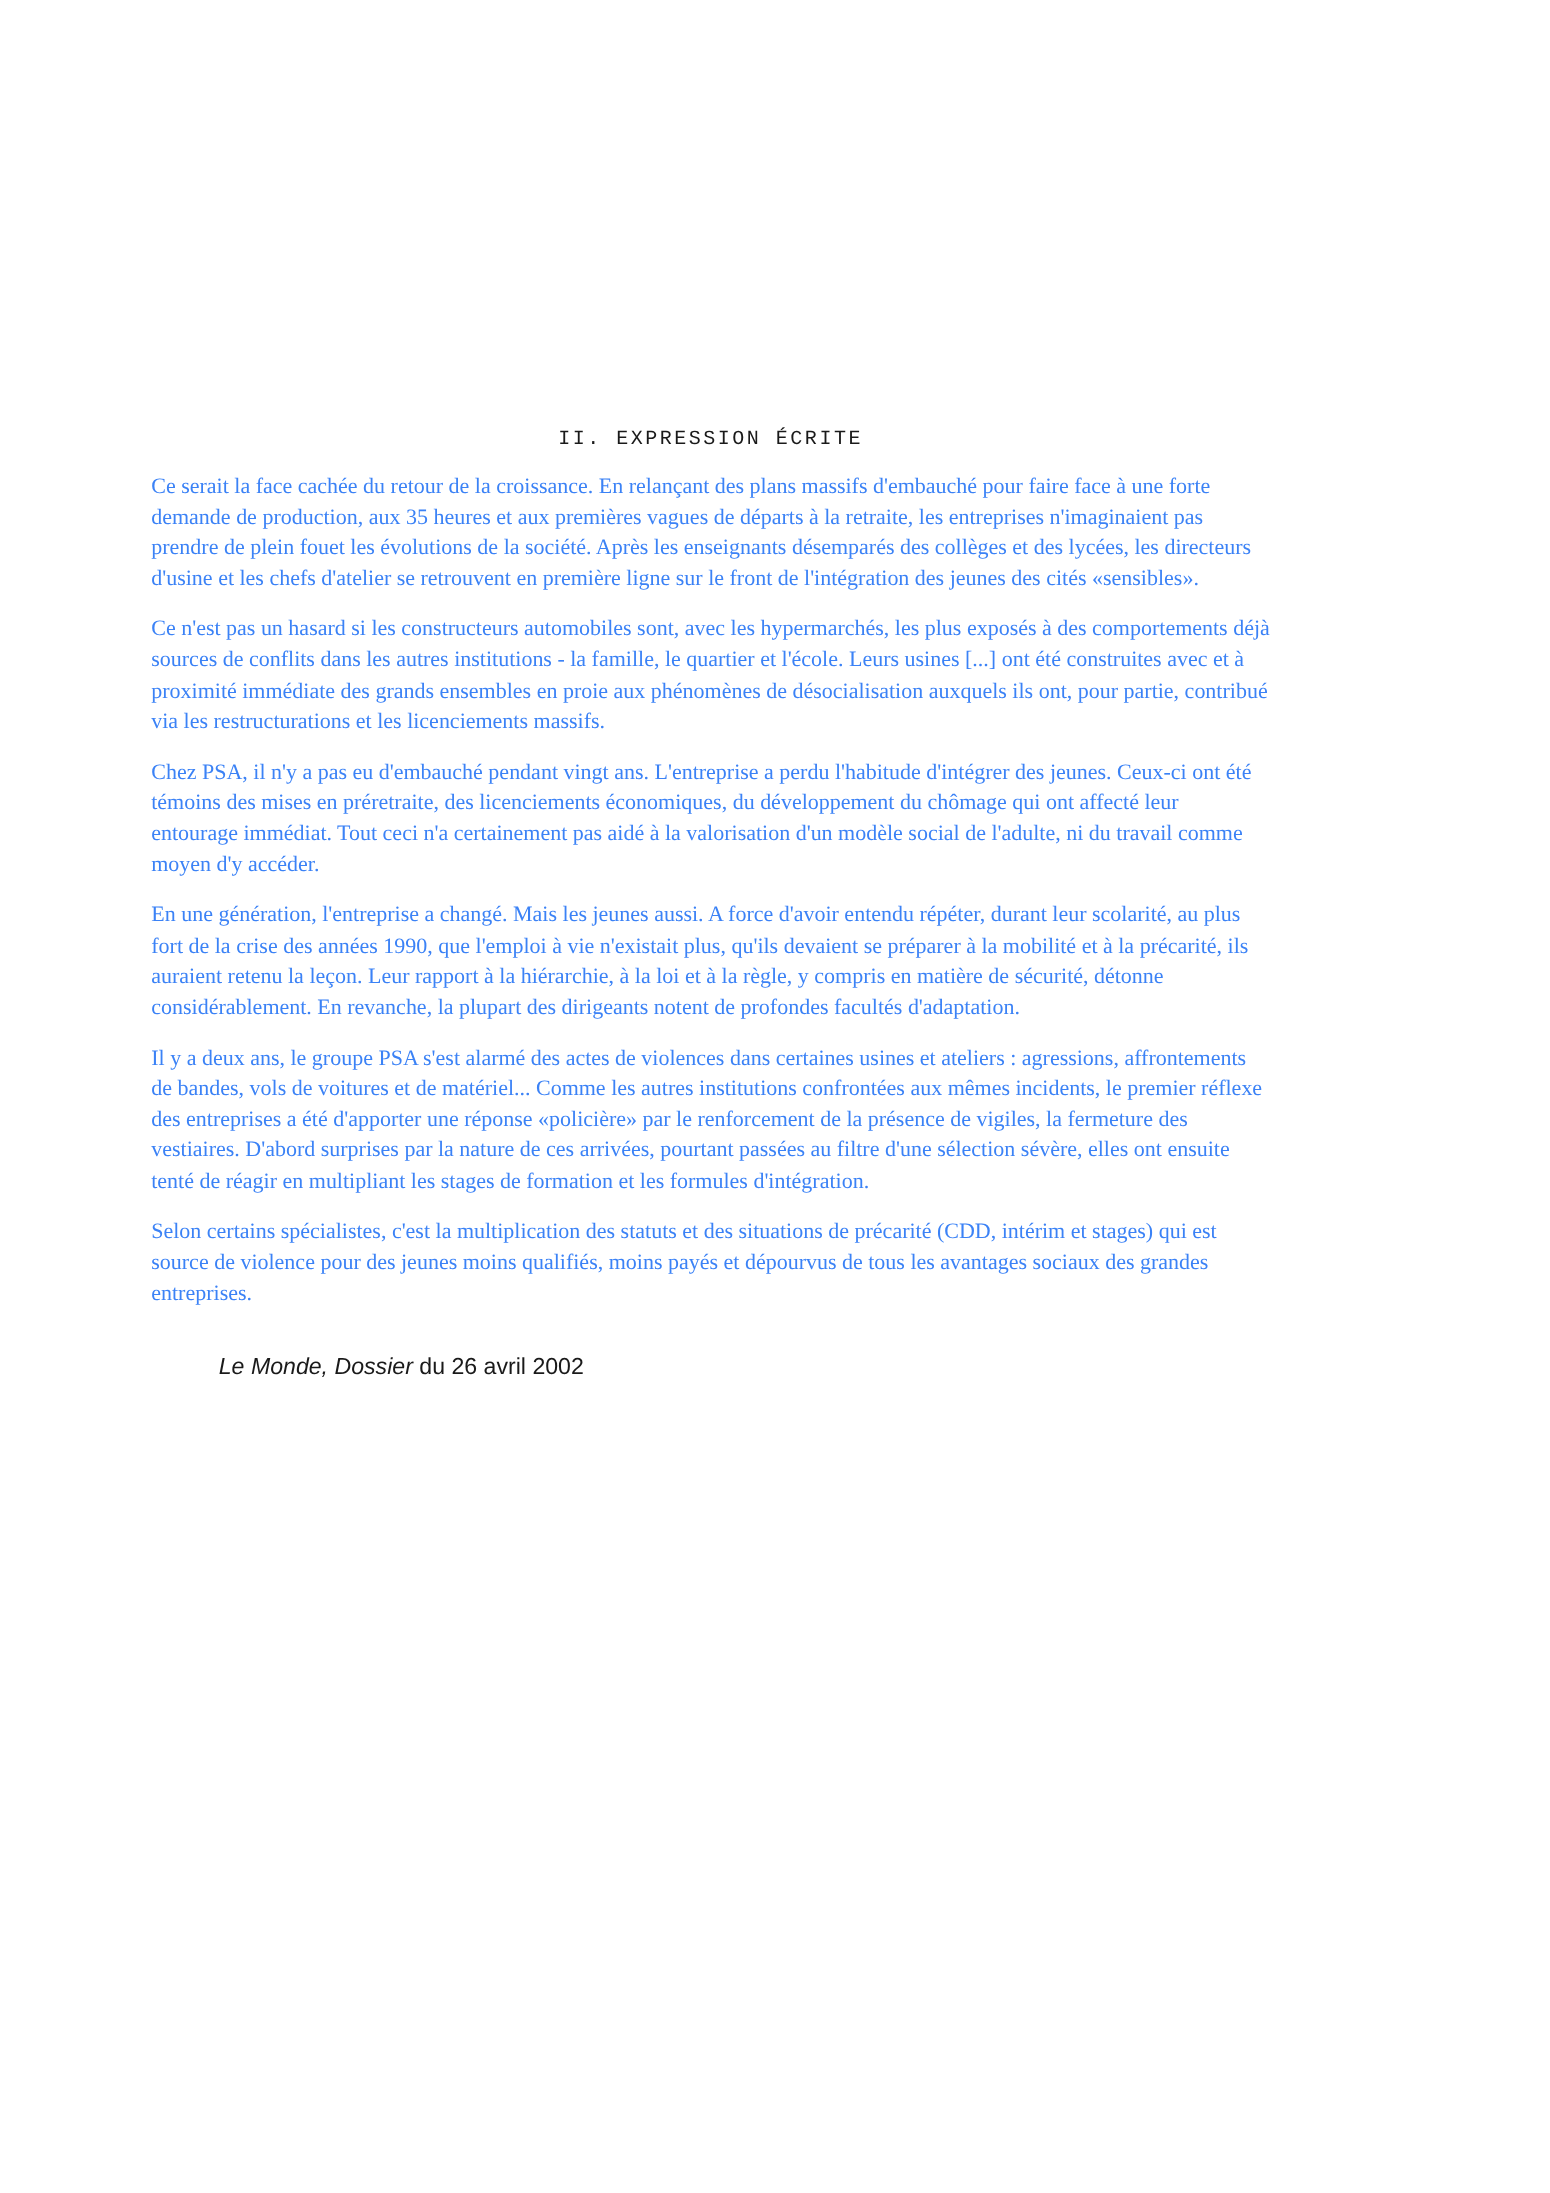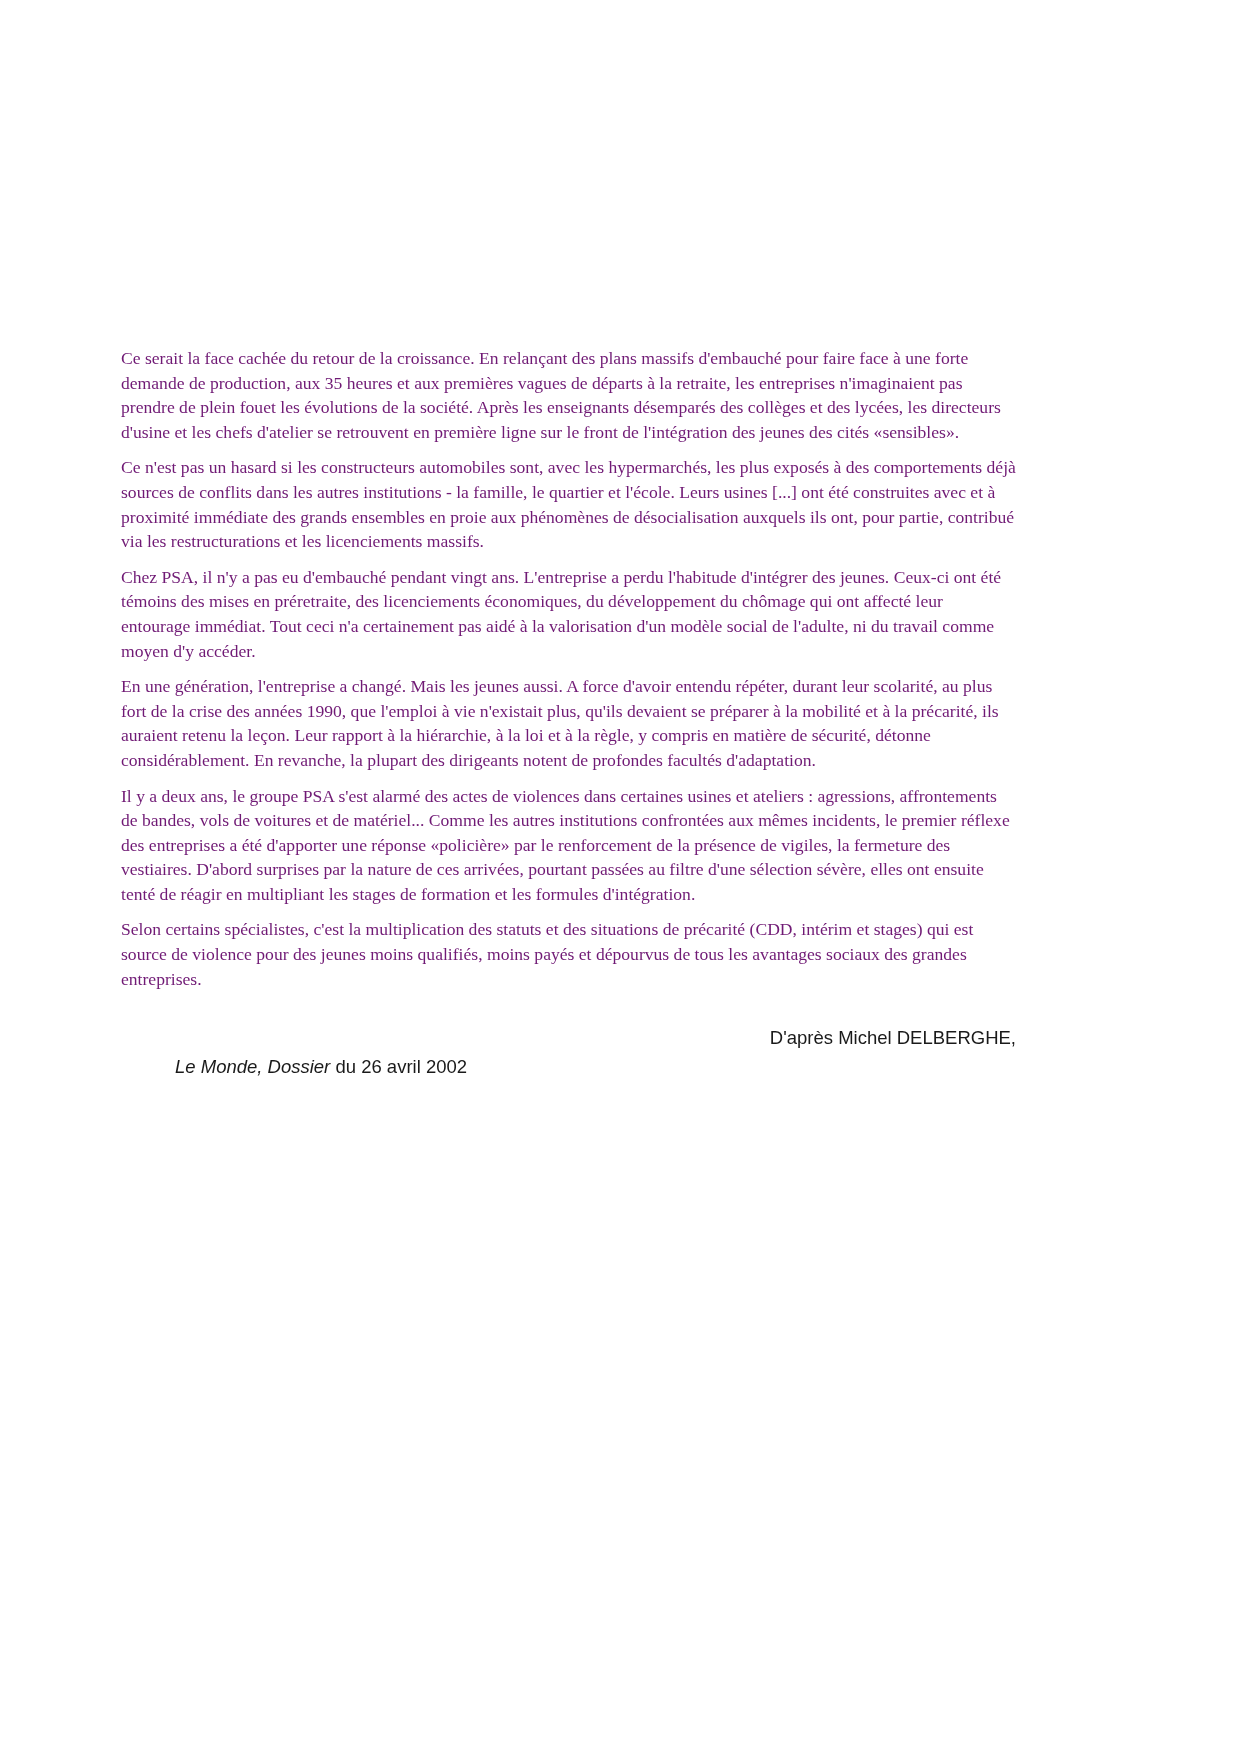--- a/index.html
+++ b/index.html
@@ -28,25 +28,25 @@
   .title {
     margin: 74px 0 10px 0;
     text-align: center;
     font-family: "Liberation Sans", sans-serif;
     font-weight: bold;
     font-size: 19px;
     letter-spacing: 0.2px;
     color: #0d0d0d;
   }
   .para {
-    margin: 4px 0 11px 0;
+    margin: 16px 0 11px 0;
     font-size: 17.6px;
     line-height: 24.6px;
     text-align: left;
-    color: #701a75;
+    color: #3b82f6;
   }
   .attribution {
     margin-top: 32px;
     font-family: "Liberation Sans", sans-serif;
     font-size: 18.5px;
     line-height: 29px;
     color: #1a1a1a;
   }
   .attr-author {
     text-align: right;
@@ -58,30 +58,30 @@
   }
   .italic {
     font-style: italic;
   }
 </style>
 </head>
 <body>
 
 <div class="page">
 
+  <div class="section-heading">II. EXPRESSION ÉCRITE</div>
 
 
   <p class="para">Ce serait la face cachée du retour de la croissance. En relançant des plans massifs d'embauché pour faire face à une forte demande de production, aux 35 heures et aux premières vagues de départs à la retraite, les entreprises n'imaginaient pas prendre de plein fouet les évolutions de la société. Après les enseignants désemparés des collèges et des lycées, les directeurs d'usine et les chefs d'atelier se retrouvent en première ligne sur le front de l'intégration des jeunes des cités «sensibles».</p>
   <p class="para">Ce n'est pas un hasard si les constructeurs automobiles sont, avec les hypermarchés, les plus exposés à des comportements déjà sources de conflits dans les autres institutions - la famille, le quartier et l'école. Leurs usines [...] ont été construites avec et à proximité immédiate des grands ensembles en proie aux phénomènes de désocialisation auxquels ils ont, pour partie, contribué via les restructurations et les licenciements massifs.</p>
   <p class="para">Chez PSA, il n'y a pas eu d'embauché pendant vingt ans. L'entreprise a perdu l'habitude d'intégrer des jeunes. Ceux-ci ont été témoins des mises en préretraite, des licenciements économiques, du développement du chômage qui ont affecté leur entourage immédiat. Tout ceci n'a certainement pas aidé à la valorisation d'un modèle social de l'adulte, ni du travail comme moyen d'y accéder.</p>
   <p class="para">En une génération, l'entreprise a changé. Mais les jeunes aussi. A force d'avoir entendu répéter, durant leur scolarité, au plus fort de la crise des années 1990, que l'emploi à vie n'existait plus, qu'ils devaient se préparer à la mobilité et à la précarité, ils auraient retenu la leçon. Leur rapport à la hiérarchie, à la loi et à la règle, y compris en matière de sécurité, détonne considérablement. En revanche, la plupart des dirigeants notent de profondes facultés d'adaptation.</p>
   <p class="para">Il y a deux ans, le groupe PSA s'est alarmé des actes de violences dans certaines usines et ateliers : agressions, affrontements de bandes, vols de voitures et de matériel... Comme les autres institutions confrontées aux mêmes incidents, le premier réflexe des entreprises a été d'apporter une réponse «policière» par le renforcement de la présence de vigiles, la fermeture des vestiaires. D'abord surprises par la nature de ces arrivées, pourtant passées au filtre d'une sélection sévère, elles ont ensuite tenté de réagir en multipliant les stages de formation et les formules d'intégration.</p>
   <p class="para">Selon certains spécialistes, c'est la multiplication des statuts et des situations de précarité (CDD, intérim et stages) qui est source de violence pour des jeunes moins qualifiés, moins payés et dépourvus de tous les avantages sociaux des grandes entreprises.</p>
 
   <div class="attribution">
-    <div class="attr-author">D'après Michel DELBERGHE,</div>
     <div class="attr-source">
       <span class="italic">Le Monde, Dossier</span>
       <span>du 26 avril 2002</span>
     </div>
   </div>
 
 </div>
 
 </body></html>

